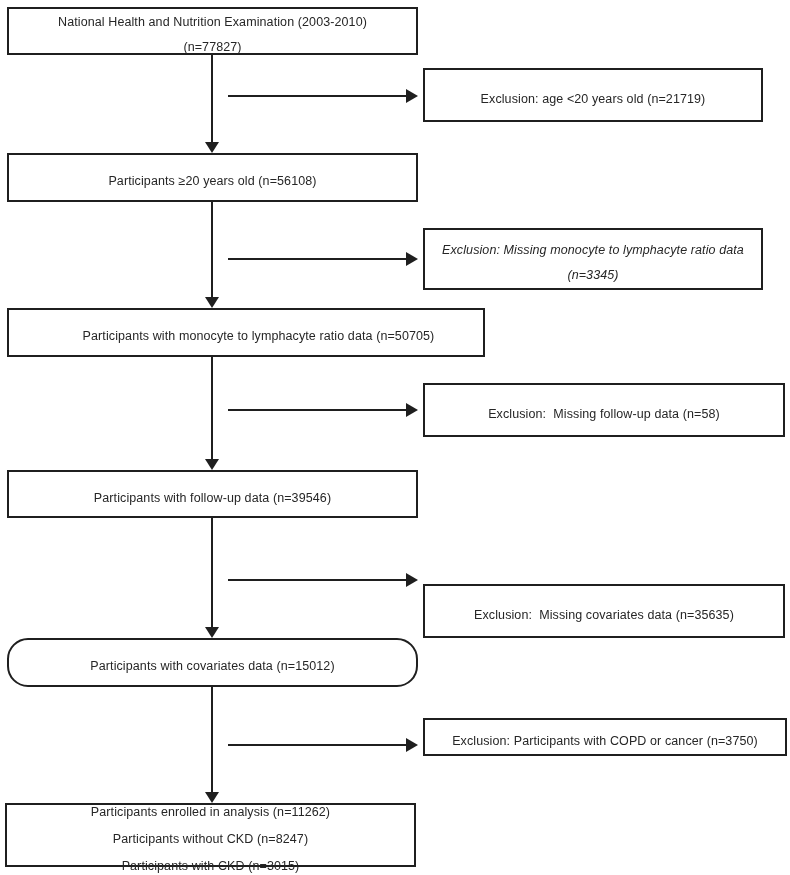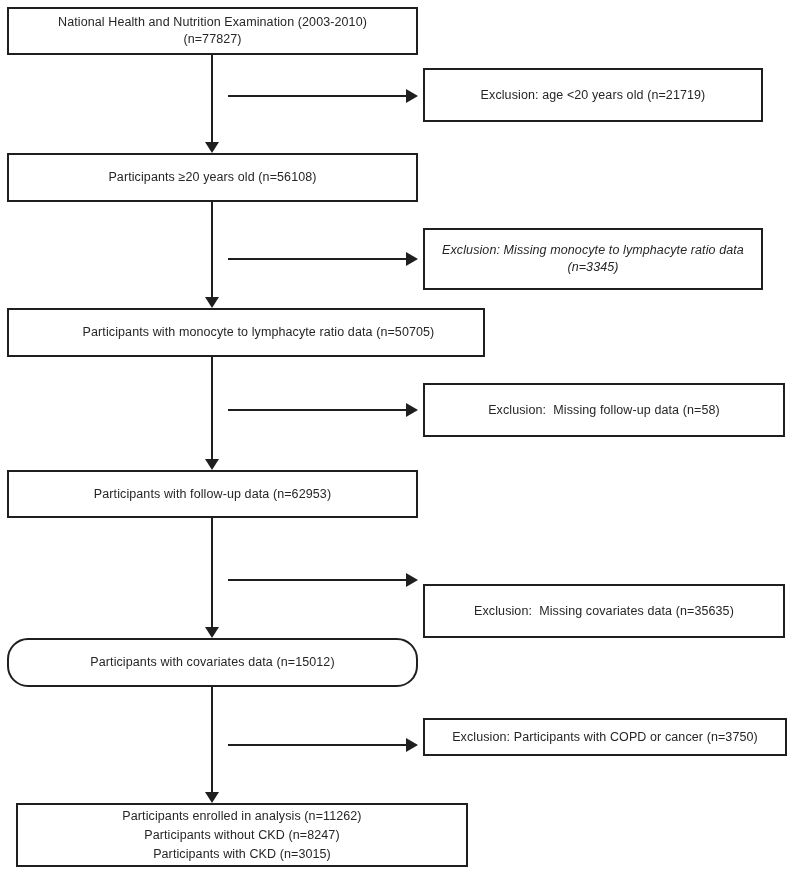--- a/index.html
+++ b/index.html
@@ -24,20 +24,21 @@
     flex-direction: column;
     justify-content: center;
     align-items: center;
     text-align: center;
     font-size: 12.5px;
     letter-spacing: 0.1px;
   }
   .box-line {
     white-space: pre-wrap;
     line-height: 17px;
+    margin-top: 8px;
   }
   .final .box-line {
     line-height: 19px;
   }
   .vline {
     position: absolute;
     width: 2px;
     background: #1f1f1f;
   }
   .vhead {
@@ -74,28 +75,28 @@
 
   <div class="box" style="left:7px; top:153px; width:411px; height:49px;">
     <div class="box-line">Participants ≥20 years old (n=56108)</div>
   </div>
 
   <div class="box" style="left:7px; top:308px; width:478px; height:49px;padding-left:25px;">
     <div class="box-line">Participants with monocyte to lymphacyte ratio data (n=50705)</div>
   </div>
 
   <div class="box" style="left:7px; top:470px; width:411px; height:48px;">
-    <div class="box-line">Participants with follow-up data (n=62953)</div>
+    <div class="box-line">Participants with follow-up data (n=39546)</div>
   </div>
 
   <div class="box" style="left:7px; top:638px; width:411px; height:49px;border-radius:21px;">
     <div class="box-line">Participants with covariates data (n=15012)</div>
   </div>
 
-  <div class="box final" style="left:16px; top:803px; width:452px; height:64px;">
+  <div class="box final" style="left:5px; top:803px; width:411px; height:64px;">
     <div class="box-line">Participants enrolled in analysis (n=11262)</div>
     <div class="box-line">Participants without CKD (n=8247)</div>
     <div class="box-line">Participants with CKD (n=3015)</div>
   </div>
 
   <div class="box" style="left:423px; top:68px; width:340px; height:54px;">
     <div class="box-line">Exclusion: age &lt;20 years old (n=21719)</div>
   </div>
 
   <div class="box" style="left:423px; top:228px; width:340px; height:62px;font-style:italic;">

